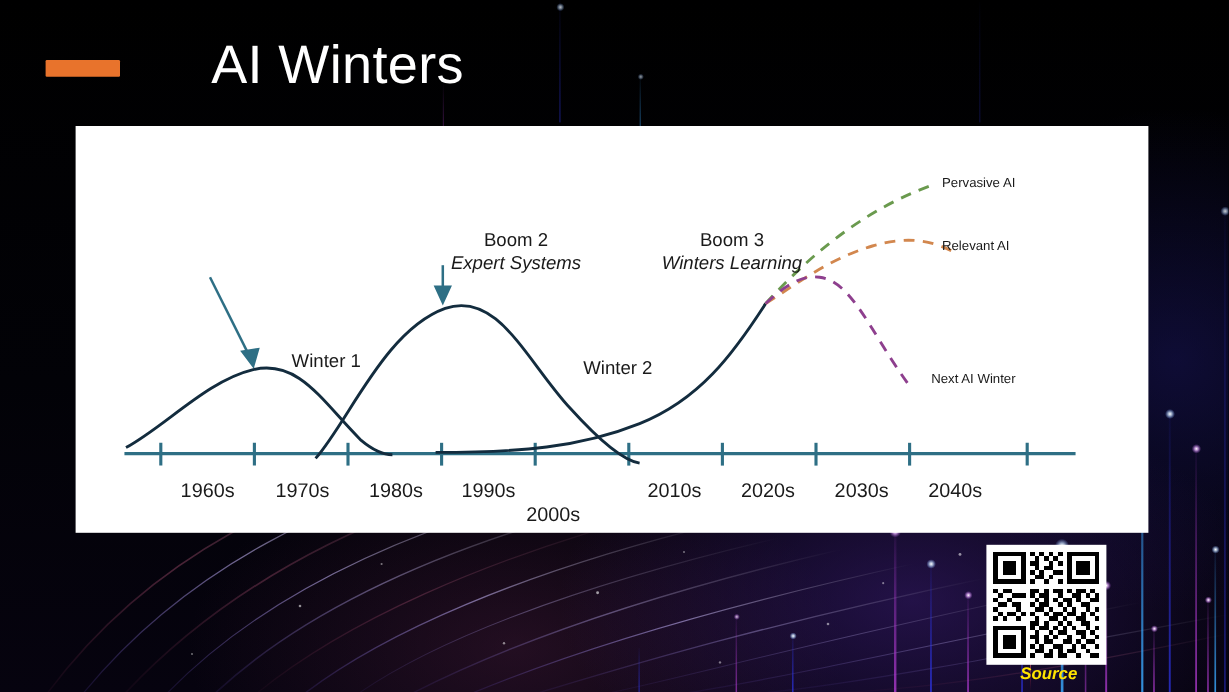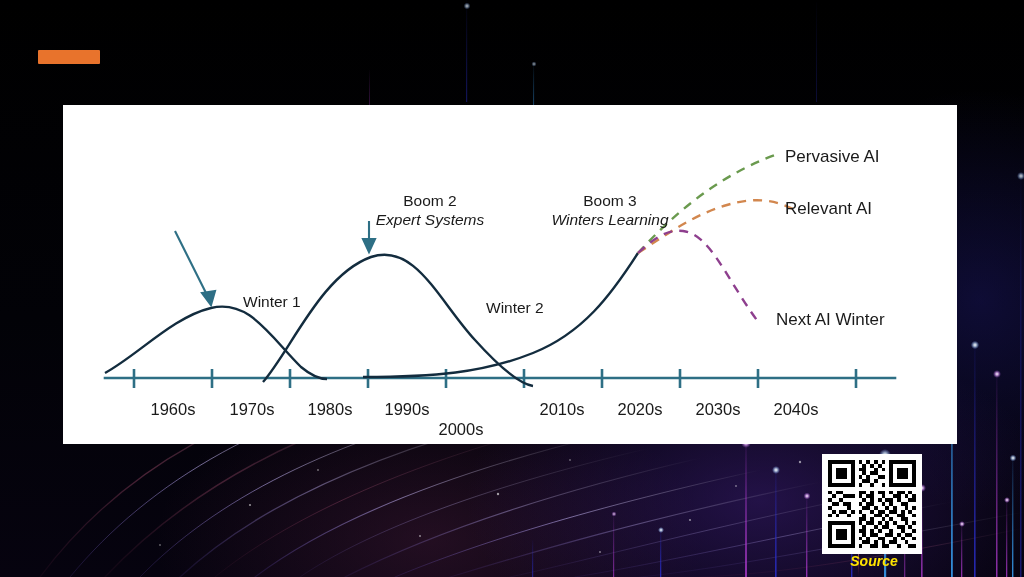--- a/index.html
+++ b/index.html
@@ -78,21 +78,21 @@
   .ann .it { font-style: italic; display: block; }
   .tick-label {
     position: absolute;
     font-size: 16.5px;
     color: #1a1a1a;
     transform: translateX(-50%);
     white-space: nowrap;
   }
   .branch-label {
     position: absolute;
-    font-size: 17px;
+    font-size: 11px;
     color: #1a1a1a;
     white-space: nowrap;
   }
   
   #qr-block {
     position: absolute;
     left: 822px;
     top: 454px;
     width: 104px;
     height: 118px;
@@ -235,20 +235,21 @@
       <circle cx="736" cy="486" r="0.9" opacity="0.45"></circle>
       <circle cx="800" cy="462" r="1.2" opacity="0.55"></circle>
       <circle cx="872" cy="540" r="1" opacity="0.45"></circle>
       <circle cx="944" cy="430" r="1.1" opacity="0.5"></circle>
       <circle cx="160" cy="545" r="0.9" opacity="0.4"></circle>
       <circle cx="600" cy="552" r="1" opacity="0.45"></circle>
     </g>
   </svg>
 
   <div id="title-dash" style="background: rgb(232, 115, 44);"></div>
+  <div id="page-title">AI Winters</div>
 
   <div id="chart-panel">
 
     <svg id="chart-svg" width="894" height="339" viewBox="0 0 894 339">
 
       <g stroke="#2e6f85" stroke-width="2.6" stroke-linecap="square">
         <line x1="42" y1="273" x2="832" y2="273"></line>
       </g>
       <g stroke="#2e6f85" stroke-width="2.6">
         <line x1="71" y1="264" x2="71" y2="283"></line>

